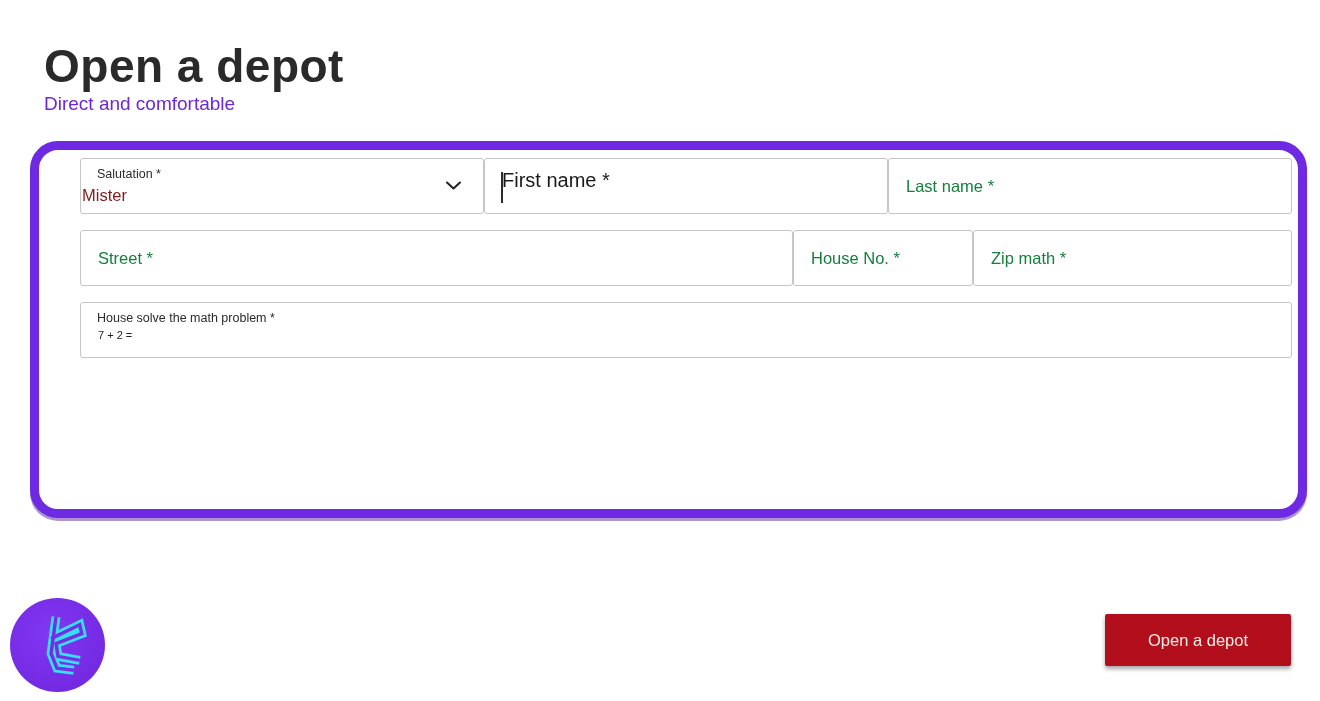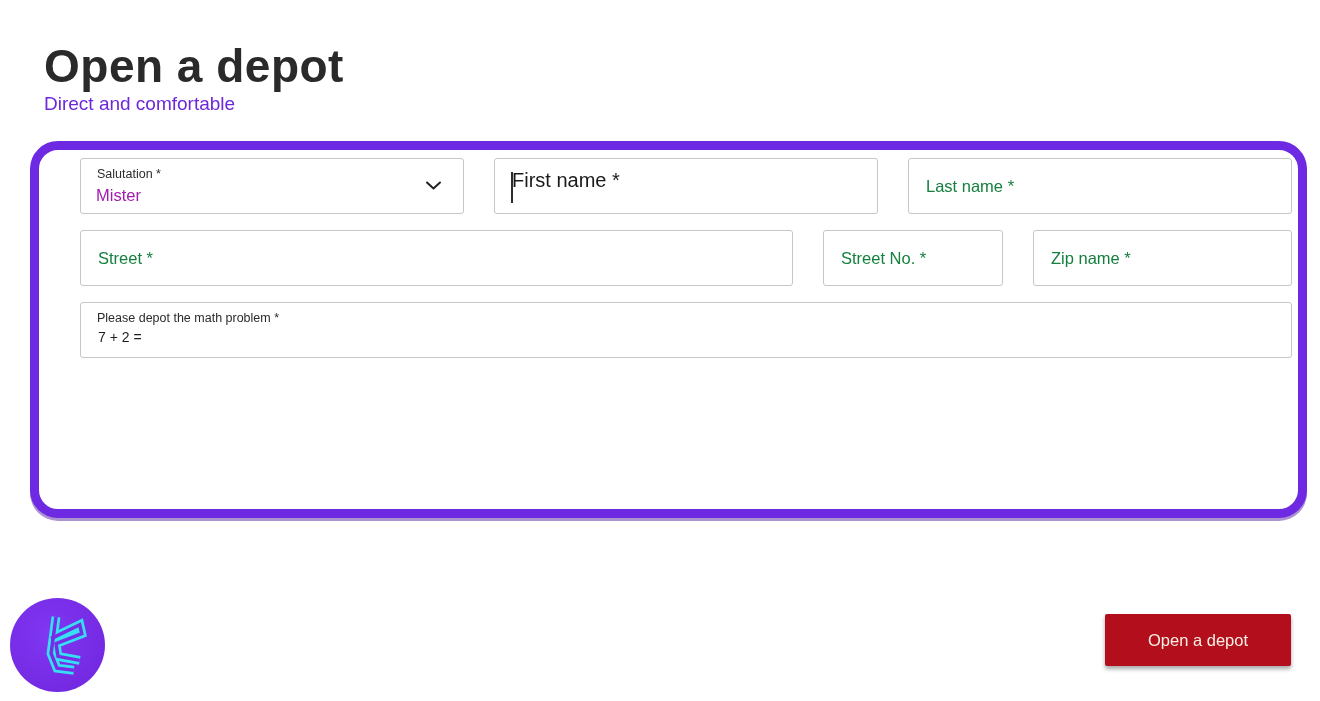--- a/index.html
+++ b/index.html
@@ -16,42 +16,42 @@
   }
   .form-panel{
     position:absolute;left:30px;top:141px;width:1277px;height:377px;
     box-sizing:border-box;border:9px solid #6e2ae3;border-radius:28px;
     background:#ffffff;box-shadow:0 3px 0 rgba(74,16,150,0.45);
   }
   .form-inner{
     position:absolute;left:0;top:0;right:0;bottom:0;
     padding:8px 6px;display:flex;flex-direction:column;gap:16px;
   }
-  .form-row{display:flex;gap:30px;padding-left:35px;}
+  .form-row{display:flex;padding-left:35px;}
   .field{
     position:relative;height:56px;box-sizing:border-box;background:#fff;
     border:1px solid #c6c6c6;border-radius:3px;flex:1;cursor:text;
   }
   .w-street{flex:0 0 713px;}
   .w-house{flex:0 0 180px;}
   .label-center{
     position:absolute;left:17px;top:50%;transform:translateY(-50%);
     font-size:16.5px;color:#15803d;white-space:nowrap;
   }
   .label-top{
     position:absolute;left:17px;top:10px;font-size:20px;color:#1a1a1a;white-space:nowrap;
   }
   .label-small{
     position:absolute;left:16px;top:8px;font-size:12.5px;color:#2b2b2b;white-space:nowrap;
   }
   .field-value{
-    position:absolute;left:15px;top:27px;font-size:16.5px;color:#a21caf;white-space:nowrap;
+    position:absolute;left:1px;top:27px;font-size:16.5px;color:#7f1d1d;white-space:nowrap;
   }
   .field-value-math{
-    position:absolute;left:17px;top:26px;font-size:14px;color:#1f1f1f;white-space:nowrap;
+    position:absolute;left:17px;top:26px;font-size:11px;color:#1f1f1f;white-space:nowrap;
   }
   .caret{
     position:absolute;left:16px;top:13px;width:1.5px;height:31px;background:#2c2c2c;
   }
   .chevron{
     position:absolute;right:21px;top:50%;transform:translateY(-50%);
     width:17px;height:11px;pointer-events:none;
   }
   .chevron svg{display:block;}
   .select-field{cursor:pointer;}
@@ -95,31 +95,31 @@
         <span class="label-center">Last name *</span>
       </div>
     </div>
 
 
     <div class="form-row">
       <div class="field w-street">
         <span class="label-center">Street *</span>
       </div>
       <div class="field w-house">
-        <span class="label-center">Street No. *</span>
+        <span class="label-center">House No. *</span>
       </div>
       <div class="field">
-        <span class="label-center">Zip name *</span>
+        <span class="label-center">Zip math *</span>
       </div>
     </div>
 
 
     <div class="form-row">
       <div class="field">
-        <span class="label-small">Please depot the math problem *</span>
+        <span class="label-small">House solve the math problem *</span>
         <span class="field-value-math">7 + 2 =</span>
       </div>
     </div>
 
   </div>
 </div>
 
 <div class="brand-logo">
   <svg width="95" height="94" viewBox="0 0 95 95">
 

